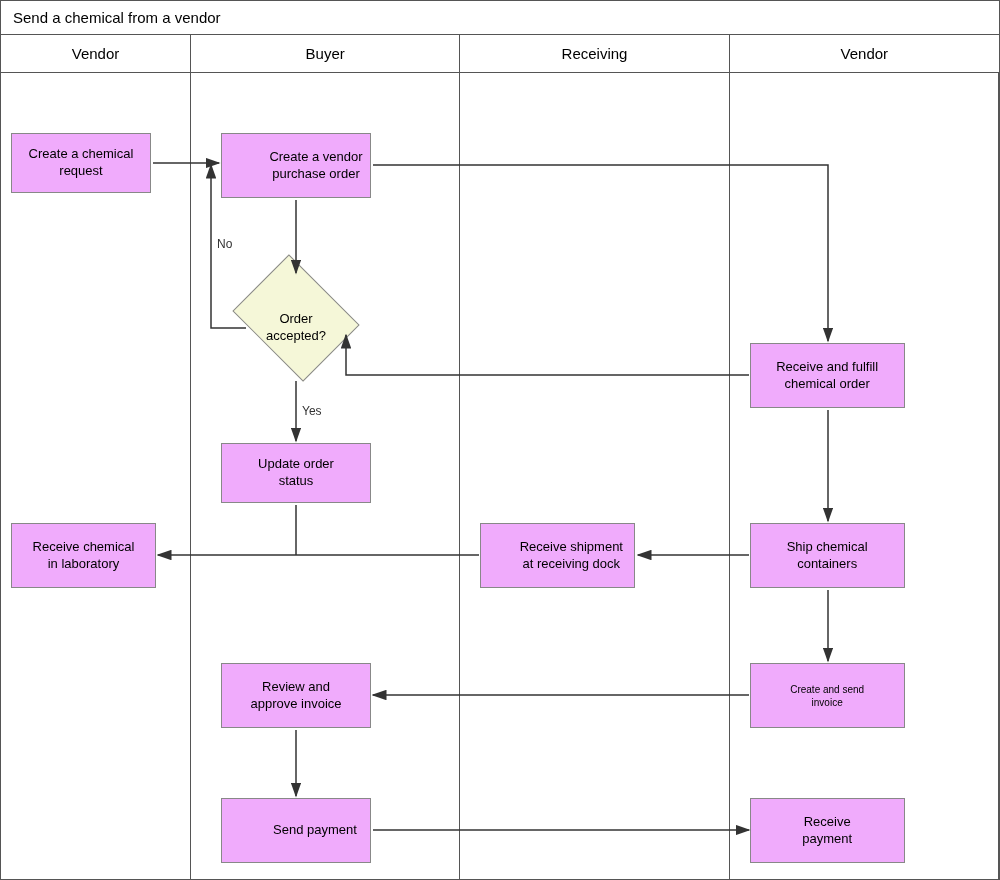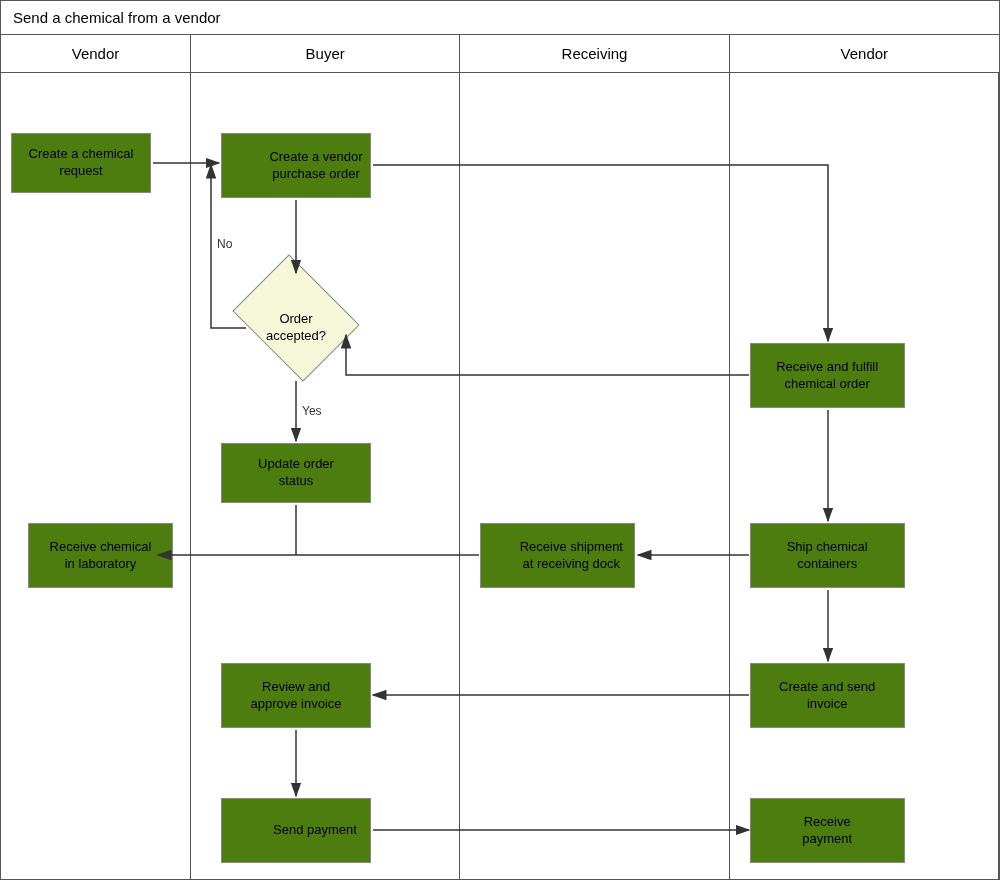--- a/index.html
+++ b/index.html
@@ -57,21 +57,21 @@
 
     .lane {
       border-right: 1.5px solid #555;
       position: relative;
     }
     .lane:last-child { border-right: none; }
 
     
     .flow-box {
       position: absolute;
-      background: #4d7c0f;
+      background: #f0abfc;
       border: 1.5px solid #888;
       text-align: center;
       display: flex;
       align-items: center;
       justify-content: center;
       padding: 6px;
       line-height: 1.3;
     }
 
     .diamond {
@@ -124,21 +124,21 @@
 
     <div class="content-area">
 
       <div class="lane">
 
         <div class="flow-box" style="left:10px; top:60px; width:140px; height:60px; font-size:13px;">
           <span style="white-space:pre-line;">Create a chemical
 request</span>
         </div>
 
-        <div class="flow-box" style="left:10px; top:450px; width:145px; height:65px; font-size:13px;margin-left:17px;">
+        <div class="flow-box" style="left:10px; top:450px; width:145px; height:65px; font-size:13px;">
           <span style="white-space:pre-line;">Receive chemical
 in laboratory</span>
         </div>
       </div>
 
       <div class="lane">
 
         <div class="flow-box" style="left:30px; top:60px; width:150px; height:65px; font-size:13px;">
           <span style="white-space:pre-line;margin-left:40px;">Create a vendor
 purchase order</span>
@@ -180,21 +180,21 @@
         <div class="flow-box" style="left:20px; top:270px; width:155px; height:65px; font-size:13px;">
           <span style="white-space:pre-line;">Receive and fulfill
 chemical order</span>
         </div>
 
         <div class="flow-box" style="left:20px; top:450px; width:155px; height:65px; font-size:13px;">
           <span style="white-space:pre-line;">Ship chemical
 containers</span>
         </div>
 
-        <div class="flow-box" style="left:20px; top:590px; width:155px; height:65px; font-size:13px;">
+        <div class="flow-box" style="left:20px; top:590px; width:155px; height:65px; font-size:10px;">
           <span style="white-space:pre-line;">Create and send
 invoice</span>
         </div>
 
         <div class="flow-box" style="left:20px; top:725px; width:155px; height:65px; font-size:13px;">
           <span style="white-space:pre-line;">Receive
 payment</span>
         </div>
       </div>
 

